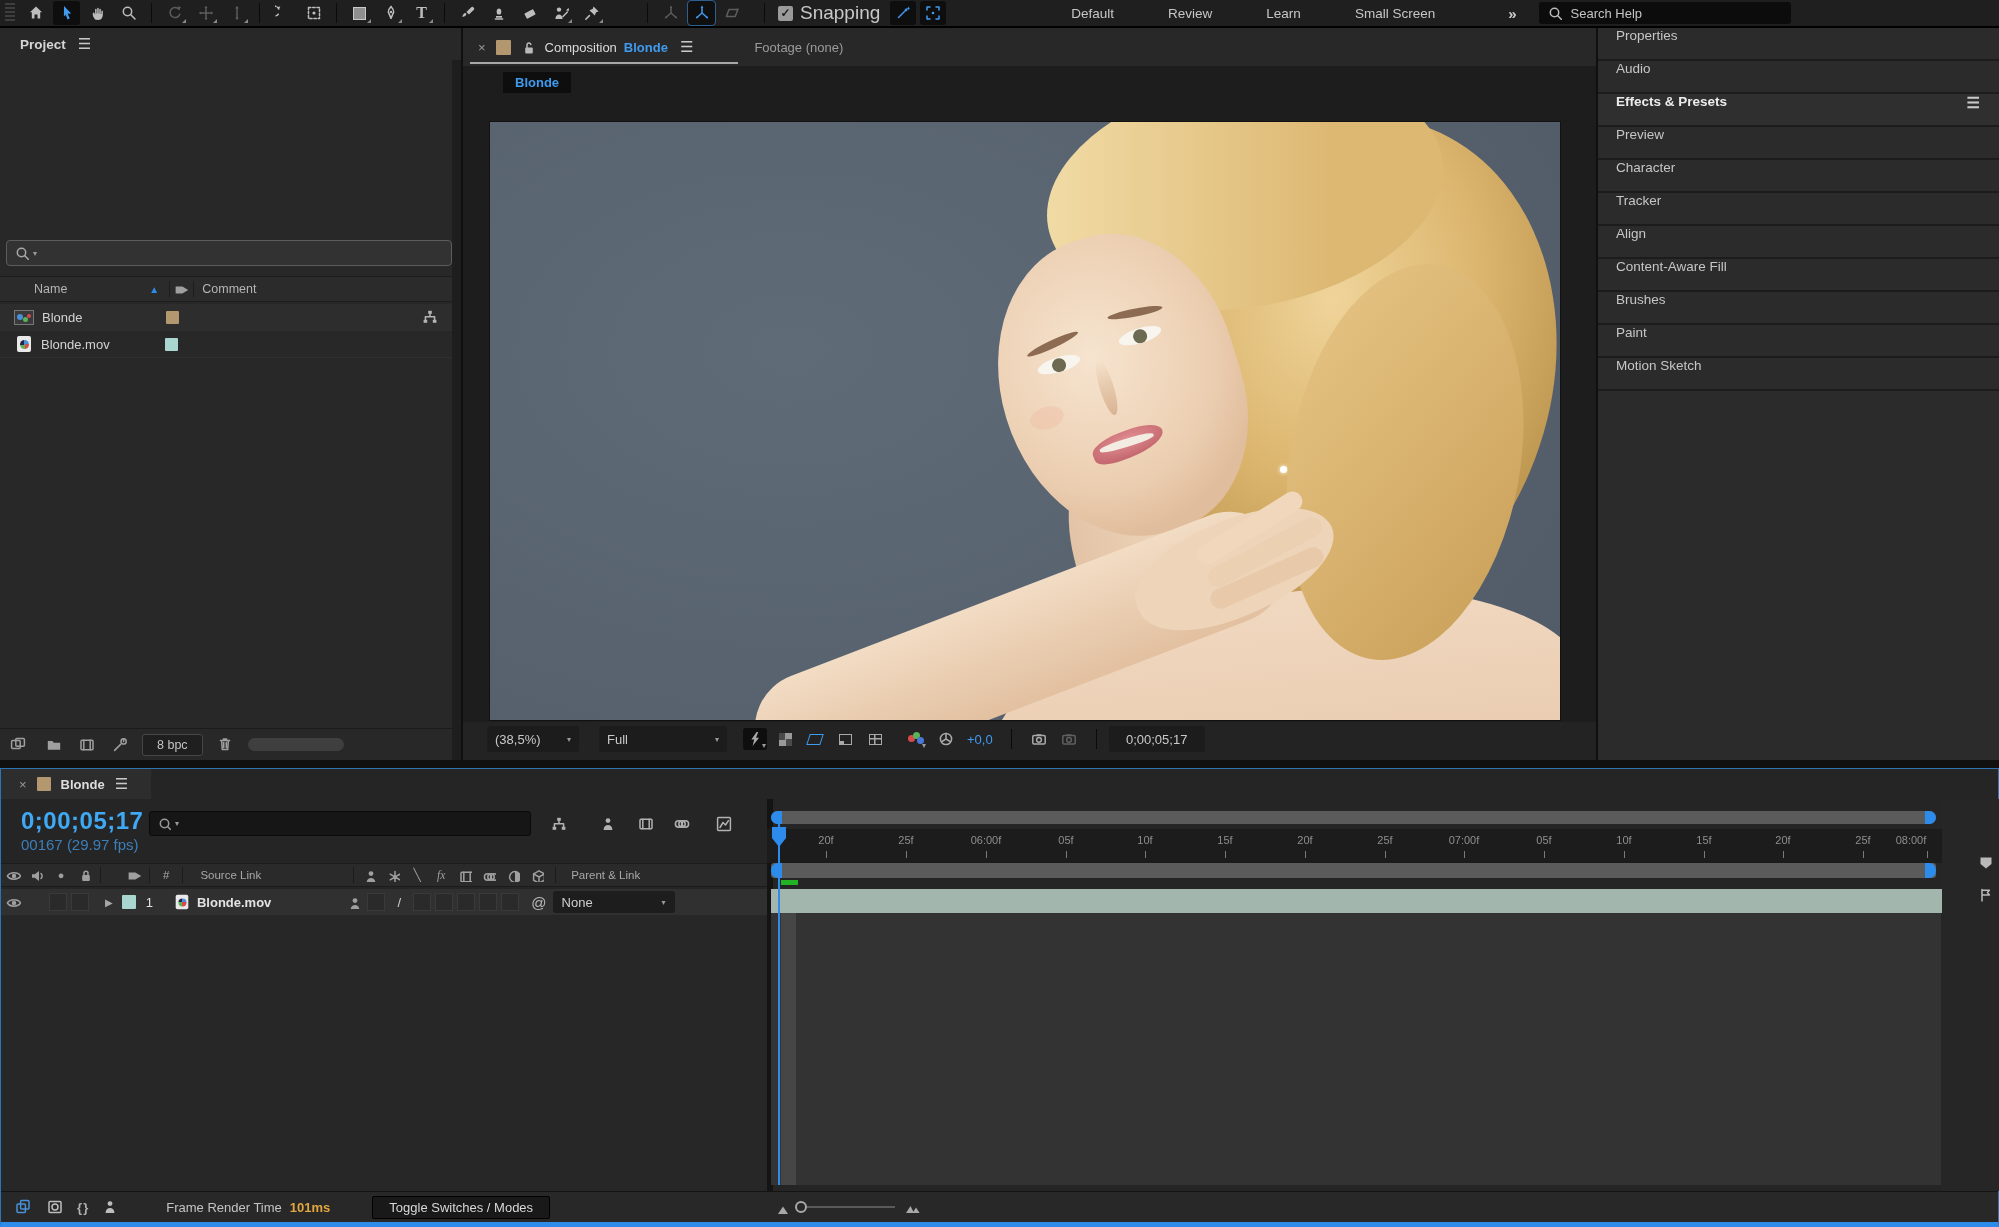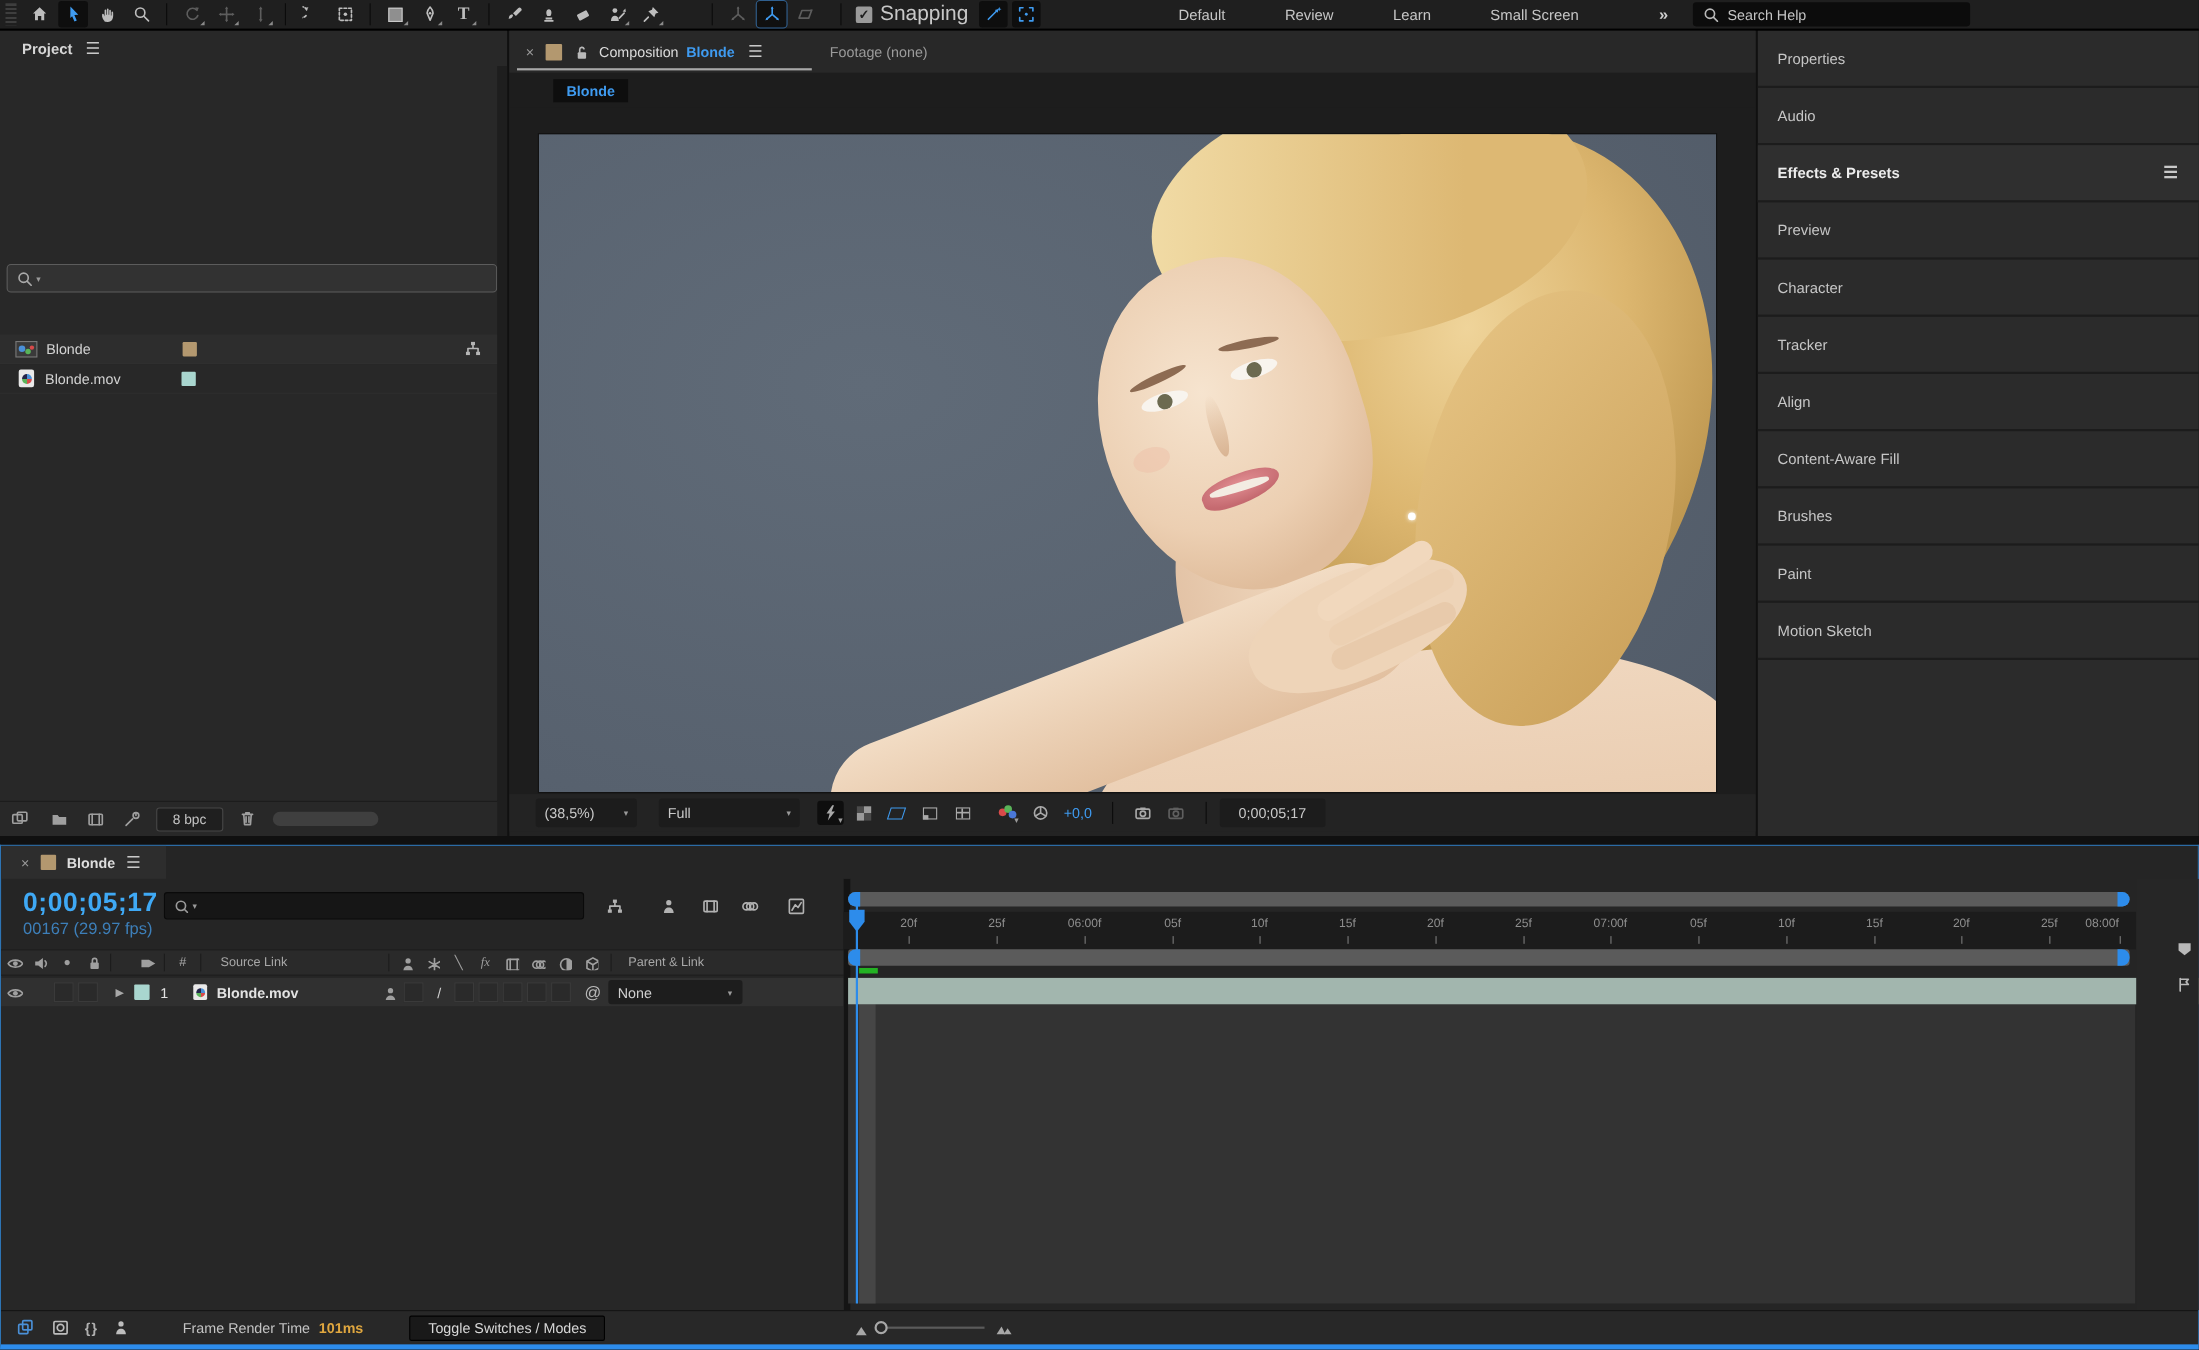--- a/index.html
+++ b/index.html
@@ -64,21 +64,21 @@
   .maskpar{width:14px;height:11px;border:1.6px solid #3f9bf0;transform:skewX(-18deg)}
   .roibox{width:13px;height:11px;border:1.5px solid #a9a9a9;position:relative}
   .roibox::after{content:"";position:absolute;left:-1px;bottom:-1px;width:5px;height:4px;background:#a9a9a9}
   .guides{width:13px;height:11px;border:1.5px solid #a9a9a9;background:
     linear-gradient(#a9a9a9,#a9a9a9) 50% 0/1.5px 100% no-repeat,
     linear-gradient(#a9a9a9,#a9a9a9) 0 50%/100% 1.5px no-repeat}
   .rgb{position:relative;width:16px;height:14px}
   .rgb i{position:absolute;width:7px;height:7px;border-radius:50%}
   
   #rightpanel{left:1598px;width:401px;background:#2b2b2b}
-  .rp-row{height:52px;border-bottom:2px solid #1c1c1c;display:flex;align-items:center;justify-content:space-between;padding:0 18px;color:#c6c6c6;font-size:13.5px}
+  .rp-row{height:33px;border-bottom:2px solid #1c1c1c;display:flex;justify-content:space-between;padding:0 18px;color:#c6c6c6;font-size:13.5px}
   .rp-row.active{color:#ececec;font-weight:bold;background:#2f2f2f}
   
   #timeline{position:absolute;left:0;top:768px;width:1999px;height:459px;background:#252525;border:1px solid #2d74b4;border-bottom:5px solid #2d8ceb}
   .ttab{height:30px;display:flex;align-items:center;gap:10px;padding-left:18px;background:#2d2d2d;width:150px}
   .tl-left{position:absolute;left:0;top:30px;width:766px;height:392px}
   .bigtime{color:#3fa9f5;font-size:24px;font-weight:bold;letter-spacing:.5px}
   .fpsinfo{color:#3d7fb9;font-size:15px;margin-top:1px}
   .tsearch{position:absolute;left:148px;top:12px;width:382px;height:25px;background:#161616;border:1px solid #0a0a0a;border-radius:3px;display:flex;align-items:center;gap:4px;padding:0 8px;color:#9a9a9a}
   .tsearch input{background:transparent;border:0;outline:0;color:#ddd;width:300px;font:13px "Liberation Sans",sans-serif}
   .tlico{position:absolute;top:12px;width:26px;height:25px;display:flex;align-items:center;justify-content:center;color:#b2b2b2}
@@ -439,20 +439,32 @@
     <span style="font-weight:bold">Project</span>
     <span class="hamb">☰</span>
   </div>
   <div class="searchbox">
     <svg class="ic" style="width:14px;height:14px">
         <use href="#i-magnify"></use>
       </svg>
     <span class="tinydown">▾</span>
     <input style="">
   </div>
+  <div class="pcols">
+    <span style="margin-left:34px">Name</span>
+    <span style="margin-left:82px;color:#2d8ceb;font-size:10px">▲</span>
+    <span class="cdiv" style="margin-left:10px"></span>
+    <span style="color:#9f9f9f;margin:0 4px">
+        <svg class="ic" style="width:15px;height:15px">
+          <use href="#i-tag"></use>
+        </svg>
+      </span>
+    <span class="cdiv"></span>
+    <span style="margin-left:8px">Comment</span>
+  </div>
   <div class="prow" style="top:276px;background:#2d2d2d">
     <span class="thumb-comp">
       <i style="left:2px;top:3px;width:6px;height:6px;background:#4a90d8"></i>
       <i style="left:8px;top:6px;width:5px;height:5px;background:#59b359"></i>
       <i style="left:12px;top:3px;width:4px;height:4px;background:#d84a4a"></i>
     </span>
     <span>Blonde</span>
     <span class="swatch" style="margin-left:84px;background:#b3986f"></span>
     <span style="margin-left:auto;margin-right:14px;color:#b5b5b5">
         <svg class="ic">

